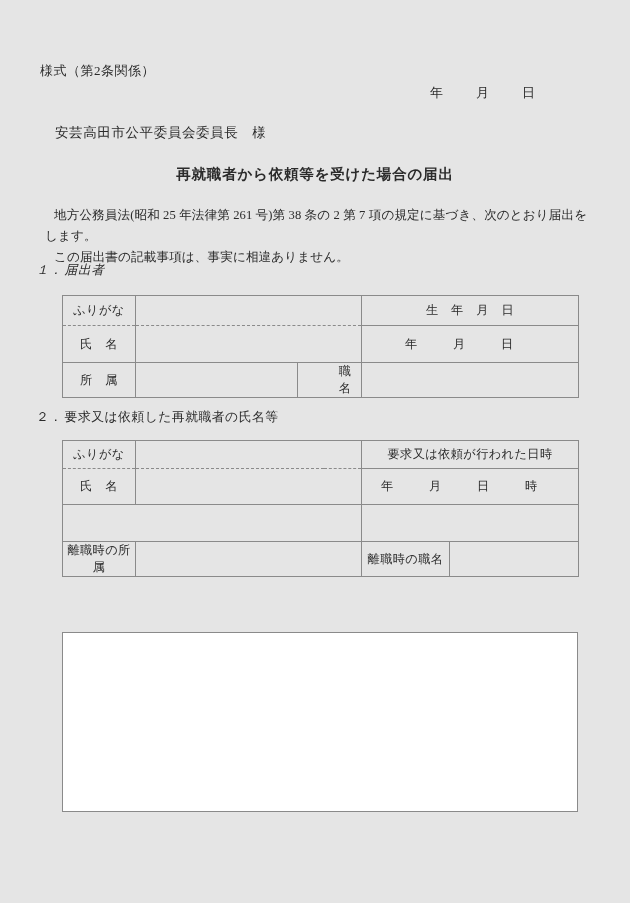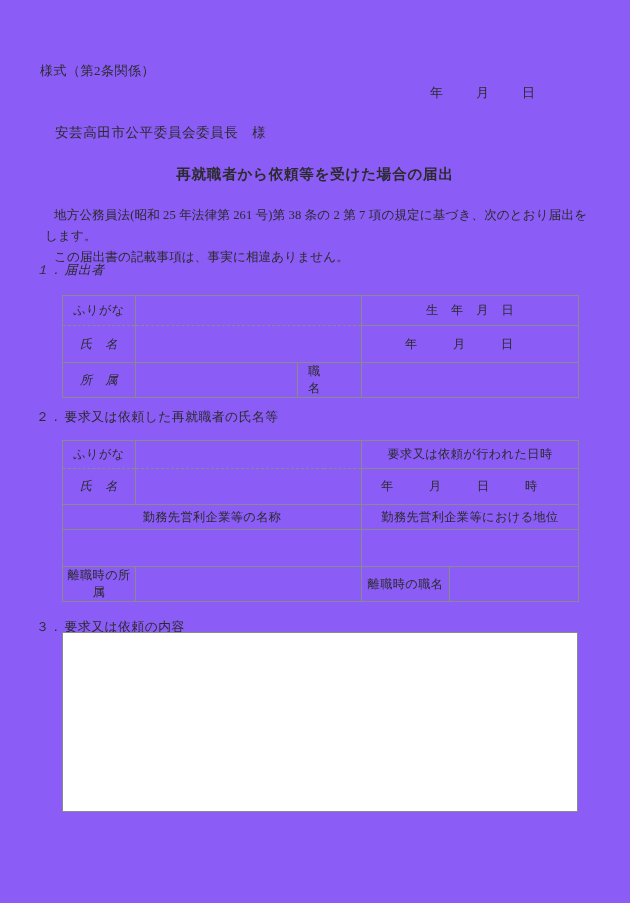--- a/index.html
+++ b/index.html
@@ -12,21 +12,21 @@
     height: 903px;
     position: relative;
     font-family: "Liberation Serif", "DejaVu Serif", serif;
     color: #2b2b2b;
     overflow: hidden;
   }
 
   .page {
     position: absolute;
     inset: 0;
-    background: #8b5cf6;
+    background: #e5e5e5;
   }
 
   
   .abs { position: absolute; }
   .t-form-no {
     left: 40px; top: 62px;
     font-size: 13px;
     letter-spacing: 0.5px;
   }
   .t-dateline {
@@ -85,21 +85,21 @@
   }
   .tbl td {
     border: 1px solid #8a8a8a;
     padding: 0;
     vertical-align: middle;
     text-align: center;
     letter-spacing: 0.4px;
   }
   .tbl td.dash-b { border-bottom: 1px dashed #8a8a8a; }
   .tbl td.dash-t { border-top: 1px dashed #8a8a8a; }
-  .spread { letter-spacing: 10px; padding-left: 10px; font-style: italic; }
+  .spread { letter-spacing: 10px; padding-left: 10px; }
   .dateslots {
     text-align: right;
     padding-right: 14px;
     padding-bottom: 4px;
     vertical-align: bottom;
     height: 100%;
   }
   .dateslots span { display: inline-block; text-align: left; }
   .ds-y { width: 48px; }
   .ds-m { width: 48px; }
@@ -165,21 +165,21 @@
           <span class="ds-y">年</span><span class="ds-m">月</span><span class="ds-d">日</span>
         </td>
       </tr>
       <tr style="height:34px">
         <td class="spread">所　属</td>
         <td style="padding:0">
           <table style="width:100%;border-collapse:collapse;table-layout:fixed">
             <tbody>
                 <tr>
               <td style="border:none;border-right:1px solid #8a8a8a;width:161px;height:32px"></td>
-              <td style="border:none;text-align:left;letter-spacing:10px;padding-left:10px">職　名</td>
+              <td style="border:none;text-align:right;letter-spacing:10px;padding-left:10px">職　名</td>
             </tr>
           </tbody>
             </table>
         </td>
         <td></td>
       </tr>
     </tbody>
   </table>
 
   <div class="abs sec-head sec2-head">
@@ -200,36 +200,29 @@
         <td class="dash-b" colspan="2"></td>
         <td colspan="2">要求又は依頼が行われた日時</td>
       </tr>
       <tr style="height:36px">
         <td class="dash-t spread">氏　名</td>
         <td class="dash-t" colspan="2"></td>
         <td class="dateslots" colspan="2">
           <span class="ds-y">年</span><span class="ds-m">月</span><span class="ds-d-wide">日</span><span class="ds-d">時</span>
         </td>
       </tr>
-      <tr style="height:25px">
-        <td colspan="3">勤務先営利企業等の名称</td>
-        <td colspan="2">勤務先営利企業等における地位</td>
-      </tr>
       <tr style="height:37px">
         <td colspan="3"></td>
         <td colspan="2"></td>
       </tr>
       <tr style="height:32px">
         <td style="width:73px">離職時の所属</td>
         <td colspan="2"></td>
         <td>離職時の職名</td>
         <td></td>
       </tr>
     </tbody>
   </table>
 
-  <div class="abs sec-head sec3-head">
-    <span class="num">３．</span><span>要求又は依頼の内容</span>
-  </div>
 
   <div id="content-box"></div>
 
 </div>
 
 </body></html>

